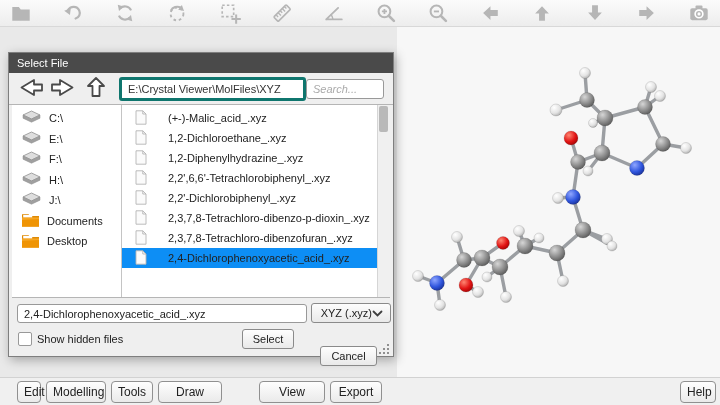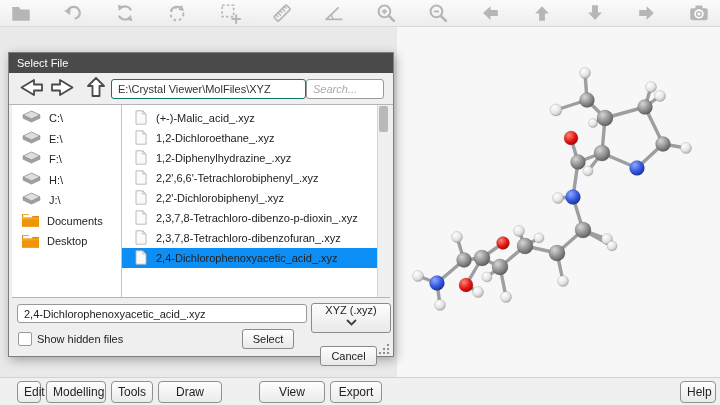--- a/index.html
+++ b/index.html
@@ -18,43 +18,43 @@
   .mol-svg{position:absolute;left:0;top:0;width:720px;height:405px;z-index:1;pointer-events:none;}
 
   
   .dialog{position:absolute;left:8px;top:52px;width:386px;height:305px;box-sizing:border-box;
           background:#efefef;border:1px solid #7e7e7e;box-shadow:2px 3px 10px rgba(0,0,0,.3);
           z-index:2;font-size:11px;}
   .dlg-title{height:20px;background:#4a4a4a;color:#fff;line-height:20px;padding-left:8px;font-size:11px;}
   .dlg-nav{height:31px;display:flex;align-items:center;padding:0 9px;border-bottom:1px solid #b5b5b5;}
   .nav-btn{display:flex;align-items:center;background:none;border:none;padding:0;margin-right:4px;}
   .nav-up{margin-left:5px;}
-  .path-input{width:188px;height:18px;border:1px solid #0f766e;border-radius:3px;background:#fff;
-              font:11px "Liberation Sans",sans-serif;color:#333;padding:0 6px;margin-left:0;}
+  .path-input{width:188px;height:18px;border:3px solid #0f766e;border-radius:3px;background:#fff;
+              font:11px "Liberation Sans",sans-serif;color:#333;padding:0 6px;margin-left:8px;}
   .search-input{width:64px;height:18px;border:1px solid #999;border-radius:3px;background:#fff;
               font:italic 11px "Liberation Sans",sans-serif;color:#555;padding:0 6px;margin-left:auto;}
   .search-input::placeholder{color:#aaa;font-style:italic;}
 
   .panel{display:flex;height:192px;margin:0 3px;background:#fff;border-bottom:1px solid #b5b5b5;position:relative;}
   .sidebar{width:110px;border-right:1px solid #c4c4c4;box-sizing:border-box;padding-top:3px;}
   .sb-item{height:20.5px;display:flex;align-items:center;gap:7px;padding-left:9px;}
   .sb-item svg{flex:none;}
   .filelist{flex:1;position:relative;padding-top:3px;overflow:hidden;}
   .file-row{height:20px;display:flex;align-items:center;gap:9px;padding:0 16px 0 13px;}
   .file-row svg{flex:none;}
-  .file-label{white-space:nowrap;}
+  .file-label{white-space:nowrap;margin-left:12px;}
   .scrollbar{position:absolute;top:0;right:0;bottom:0;width:12px;background:#f0f0f0;border-left:1px solid #d5d5d5;}
   .scroll-thumb{position:absolute;top:1px;left:1px;width:9px;height:26px;background:#b9b9b9;border-radius:2px;}
 
   .dlg-bottom{position:relative;height:60px;}
   .filename-input{position:absolute;left:8px;top:6px;width:276px;height:17px;border:1px solid #999;
                   border-radius:3px;background:#fff;font:11px "Liberation Sans",sans-serif;color:#222;padding:0 6px;}
-  .filetype{position:absolute;left:302px;top:5px;width:80px;height:30px;box-sizing:border-box;
+  .filetype{position:absolute;left:302px;top:5px;width:80px;height:20px;box-sizing:border-box;
             border:1px solid #8a8a8a;border-radius:3px;background:linear-gradient(#fdfdfd,#e9e9e9);
-            display:flex;align-items:center;justify-content:flex-start;padding:0 7px;flex-direction:column;}
+            display:flex;align-items:center;justify-content:flex-end;padding:0 7px;}
   .checkbox{position:absolute;left:9px;top:34px;width:12px;height:12px;background:#fff;
             border:1px solid #999;border-radius:2px;}
   .chk-label{position:absolute;left:28px;top:35px;}
   .btn{position:absolute;height:20px;border:1px solid #8a8a8a;border-radius:3px;
        background:linear-gradient(#fefefe,#e9e9e9);font:11px "Liberation Sans",sans-serif;color:#222;}
   .btn-select{left:233px;top:31px;width:52px;}
   .btn-cancel{left:311px;top:31px;width:57px;margin-top:17px;}
   .grip{position:absolute;right:4px;bottom:4px;width:2px;height:2px;background:#8f8f8f;
         box-shadow:0 -4px #8f8f8f,0 -8px #8f8f8f,-4px 0 #8f8f8f,-8px 0 #8f8f8f,-4px -4px #8f8f8f;}
 

